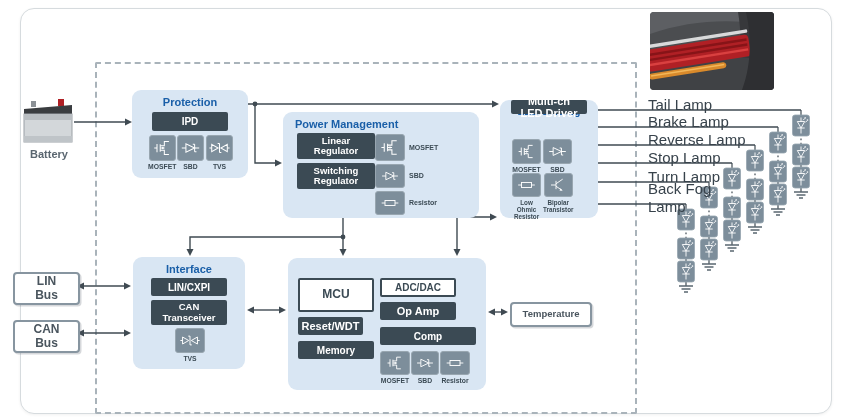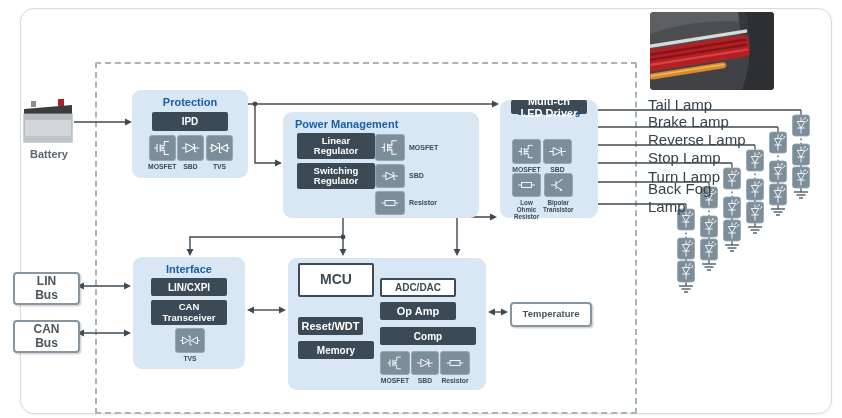--- a/index.html
+++ b/index.html
@@ -361,21 +361,21 @@
       <div class="tile" style="width:28px;height:23px">
         <svg width="24" height="21" viewBox="0 0 24 24">
             <use href="#i-tvs"></use>
           </svg>
         </div>
       <div class="clabel">TVS</div>
     </div>
   </div>
 
   <div class="block" style="left:288px;top:258px;width:198px;height:132px">
-    <div class="chip white" style="left:10px;top:5px;width:72px;height:30px;font-size:14px">MCU</div>
+    <div class="chip white" style="left:10px;top:20px;width:72px;height:30px;font-size:12px">MCU</div>
     <div class="chip" style="left:10px;top:59px;width:65px;height:18px;font-size:11px">Reset/WDT</div>
     <div class="chip" style="left:10px;top:83px;width:76px;height:18px;font-size:10px">Memory</div>
     <div class="chip white" style="left:92px;top:20px;width:72px;height:15px;font-size:10px">ADC/DAC</div>
     <div class="chip" style="left:92px;top:44px;width:76px;height:18px;font-size:11px">Op Amp</div>
     <div class="chip" style="left:92px;top:69px;width:96px;height:18px;font-size:10px">Comp</div>
     <div class="comp" style="left:92px;top:93px">
       <div class="tile" style="width:28px;height:22px">
         <svg width="24" height="20" viewBox="0 0 24 24">
             <use href="#i-mosfet"></use>
           </svg>

